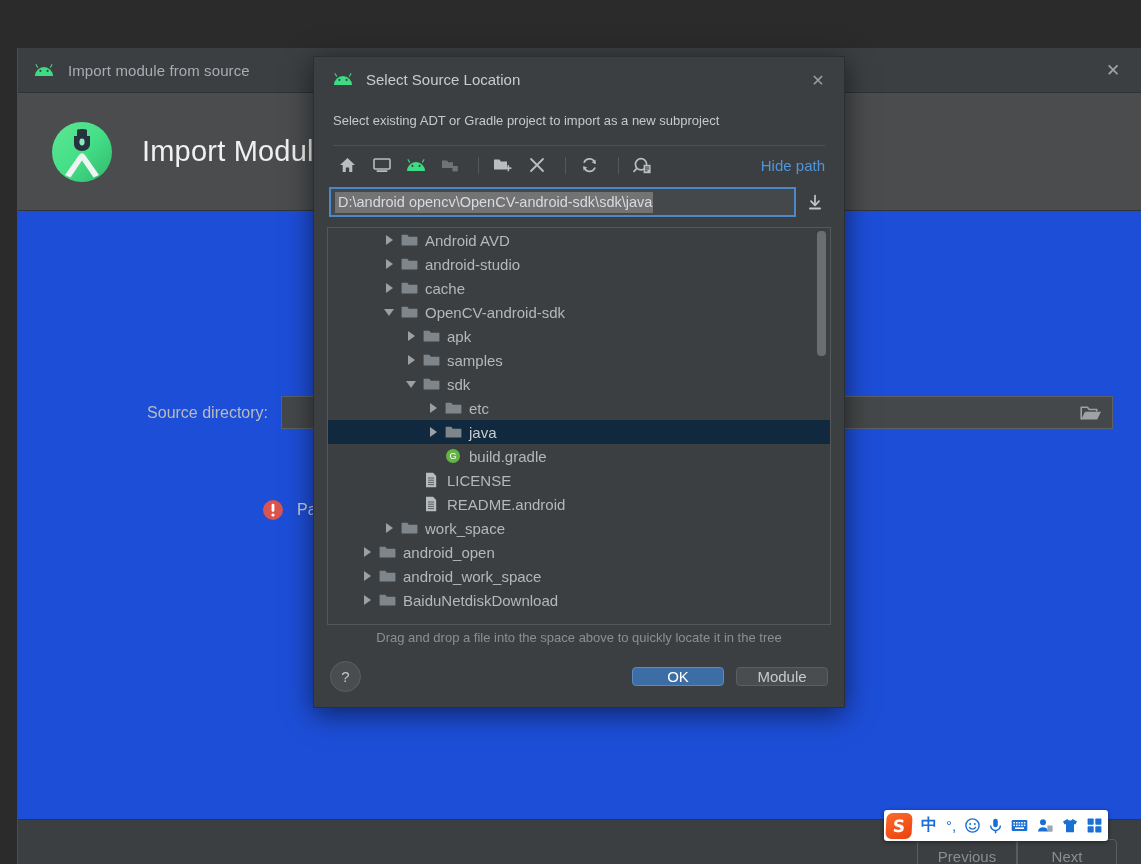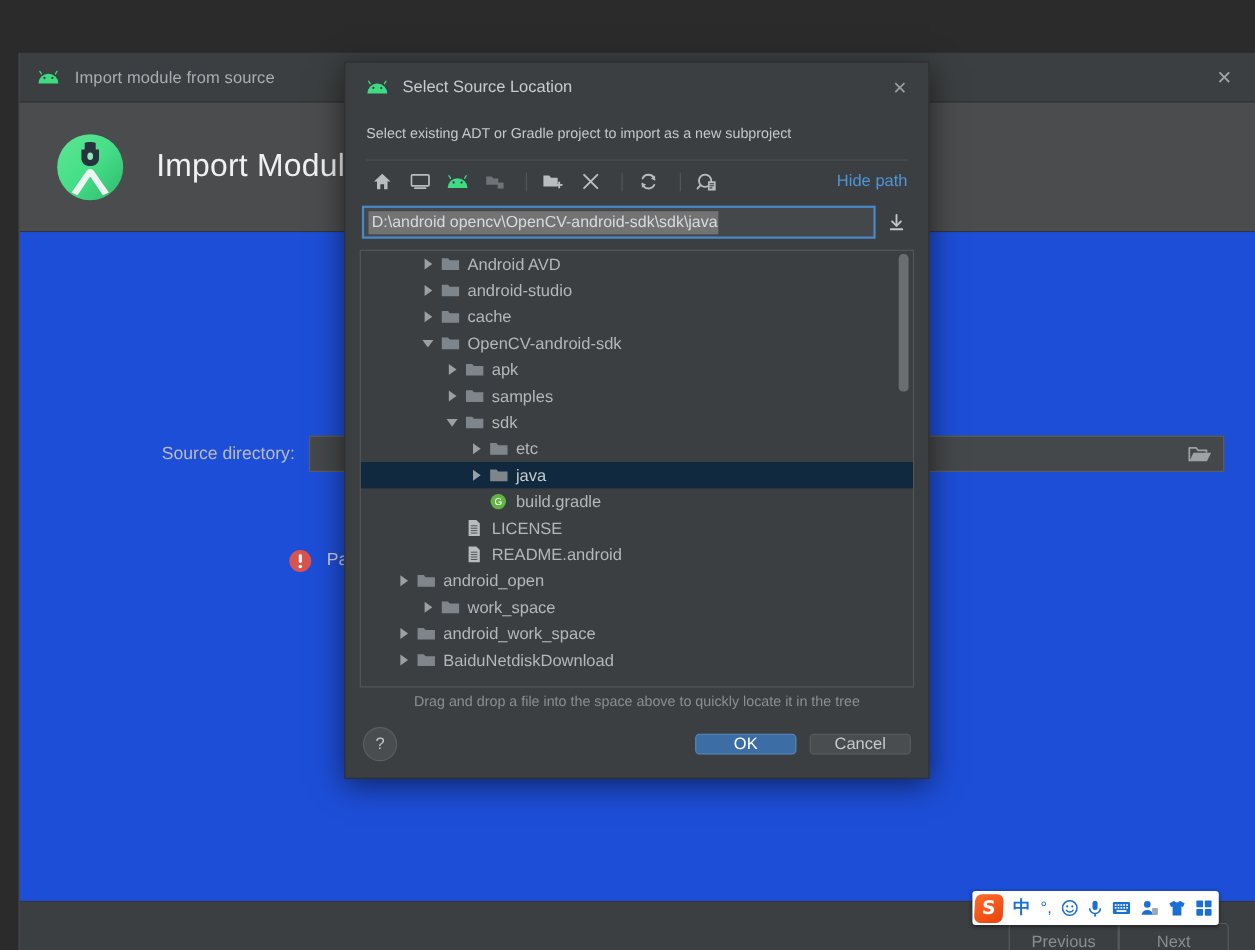--- a/index.html
+++ b/index.html
@@ -508,41 +508,41 @@
               <g stroke="#4e5254" stroke-width="0.9">
                 <path d="M4 6 h6"></path>
                 <path d="M4 8.2 h6"></path>
                 <path d="M4 10.4 h6"></path>
                 <path d="M4 12.6 h6"></path>
               </g>
             </svg>
           </span>
           <span>README.android</span>
         </div>
+        <div class="trow" style="padding-left: 54px;">
+          <span class="arrow right">
+            <i></i>
+          </span>
+          <span class="ficon">
+            <svg width="17" height="14" viewBox="0 0 17 14">
+              <path d="M0.6 1.8 h5.7 l1.5 1.9 h8.6 V12.4 H0.6 Z" fill="#7f868b"></path>
+            </svg>
+          </span>
+          <span>work_space</span>
+        </div>
         <div class="trow" style="padding-left: 32px;">
           <span class="arrow right">
             <i></i>
           </span>
           <span class="ficon">
             <svg width="17" height="14" viewBox="0 0 17 14">
               <path d="M0.6 1.8 h5.7 l1.5 1.9 h8.6 V12.4 H0.6 Z" fill="#7f868b"></path>
             </svg>
           </span>
           <span>android_open</span>
-        </div>
-        <div class="trow" style="padding-left: 54px;">
-          <span class="arrow right">
-            <i></i>
-          </span>
-          <span class="ficon">
-            <svg width="17" height="14" viewBox="0 0 17 14">
-              <path d="M0.6 1.8 h5.7 l1.5 1.9 h8.6 V12.4 H0.6 Z" fill="#7f868b"></path>
-            </svg>
-          </span>
-          <span>work_space</span>
         </div>
         <div class="trow" style="padding-left: 32px;">
           <span class="arrow right">
             <i></i>
           </span>
           <span class="ficon">
             <svg width="17" height="14" viewBox="0 0 17 14">
               <path d="M0.6 1.8 h5.7 l1.5 1.9 h8.6 V12.4 H0.6 Z" fill="#7f868b"></path>
             </svg>
           </span>
@@ -564,21 +564,21 @@
       <div class="thumb" style="margin-top: 10%; height: 32%;"></div>
     </div>
   </div>
 
   <div id="tree-hint">Drag and drop a file into the space above to quickly locate it in the tree</div>
 
   <div id="dlg-footer">
     <div id="help-btn">?</div>
     <div id="dlg-actions">
       <div class="dlg-btn primary">OK</div>
-      <div class="dlg-btn secondary">Cancel</div>
+      <div class="dlg-btn secondary">Module</div>
     </div>
   </div>
 </div>
 
 <div id="ime-bar">
   <div class="sg">S</div>
   <div class="ic zh">中</div>
   <div class="ic">°,</div>
   <div class="ic">
     <svg width="15" height="15" viewBox="0 0 15 15">

